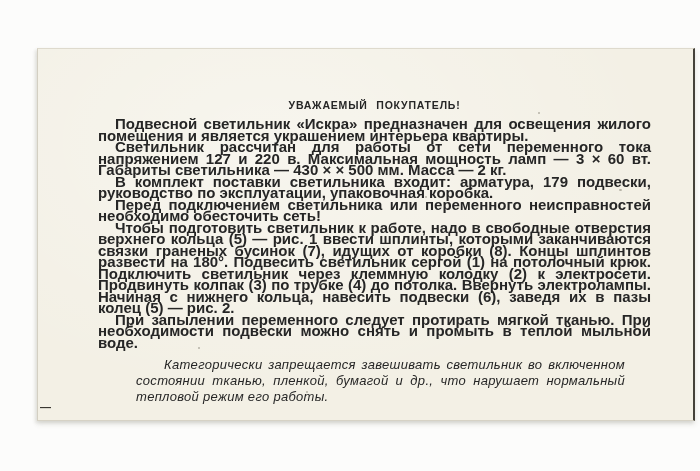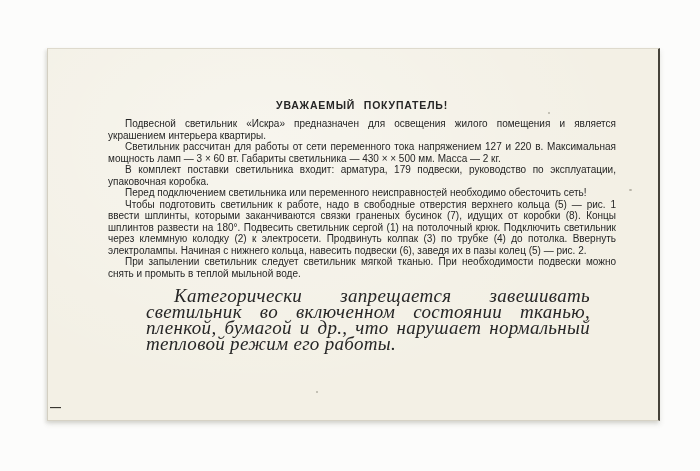--- a/index.html
+++ b/index.html
@@ -9,47 +9,48 @@
     --edge-line:#45423a;
   }
   html,body{margin:0;padding:0;}
   body{
     width:700px;height:471px;
     background:var(--background);
     font-family:"Liberation Sans", sans-serif;
     position:relative;overflow:hidden;
   }
   .paper{
-    position:absolute;left:47px;top:48px;width:610px;height:371px;
+    position:absolute;left:37px;top:48px;width:610px;height:371px;
     background:
       radial-gradient(ellipse at 35% 25%, rgba(255,255,255,0.35), rgba(255,255,255,0) 65%),
       var(--paper);
     border-right:2px solid var(--edge-line);
     border-left:1px solid #d3cfc2;
     border-top:1px solid #deda cd;
     border-top:1px solid #dedacd;
     border-bottom:1px solid #d6d2c5;
     box-shadow:0 3px 5px rgba(90,85,70,0.16), -2px 2px 3px rgba(90,85,70,0.10);
+    padding-left:45px;
   }
   .content{
     position:absolute;left:60px;right:42px;top:50px;
     color:var(--ink);
   }
   .title{
     font-size:10.5px;font-weight:bold;
     letter-spacing:0.8px;word-spacing:5px;
     text-align:center;margin:0 0 7px 0;
   }
   .par{
-    font-size:10px;font-weight:normal;line-height:11.5px;
+    font-size:15px;font-weight:bold;line-height:11.5px;
     text-align:justify;text-indent:17px;margin:0;
   }
   .warning{
-    font-family:Liberation Serif, serif;font-style:italic;
-    font-size:19px;line-height:16px;letter-spacing:0.3px;
+    font-family:Liberation Sans, sans-serif;font-style:italic;
+    font-size:13px;line-height:16px;letter-spacing:0.3px;
     text-align:justify;text-indent:28px;
     margin:9px 26px 0 38px;
   }
   .corner-mark{
     position:absolute;left:2px;bottom:7px;
     font-size:11px;font-weight:bold;color:#33312b;line-height:1;
   }
   .speck{position:absolute;background:rgba(80,75,60,0.38);border-radius:50%;}
   .speck.s1{left:387px;top:147px;width:2px;height:2px;}
   .speck.s2{left:581px;top:140px;width:3px;height:2px;}
@@ -61,21 +62,21 @@
 <body>
 
 <div class="paper">
   <div class="content">
     <h1 class="title">УВАЖАЕМЫЙ ПОКУПАТЕЛЬ!</h1>
     <p class="par">Подвесной светильник «Искра» предназначен для освещения жилого помещения и является украшением интерьера квартиры.</p>
     <p class="par">Светильник рассчитан для работы от сети переменного тока напряжением 127 и 220 в. Максимальная мощность ламп — 3 × 60 вт. Габариты светильника — 430 × × 500 мм. Масса — 2 кг.</p>
     <p class="par">В комплект поставки светильника входит: арматура, 179 подвески, руководство по эксплуатации, упаковочная коробка.</p>
     <p class="par">Перед подключением светильника или переменного неисправностей необходимо обесточить сеть!</p>
     <p class="par">Чтобы подготовить светильник к работе, надо в свободные отверстия верхнего кольца (5) — рис. 1 ввести шплинты, которыми заканчиваются связки граненых бусинок (7), идущих от коробки (8). Концы шплинтов развести на 180°. Подвесить светильник сергой (1) на потолочный крюк. Подключить светильник через клеммную колодку (2) к электросети. Продвинуть колпак (3) по трубке (4) до потолка. Ввернуть электролампы. Начиная с нижнего кольца, навесить подвески (6), заведя их в пазы колец (5) — рис. 2.</p>
-    <p class="par">При запылении светильник следует светильник мягкой тканью. При необходимости подвески можно снять и промыть в теплой мыльной воде.</p>
+    <p class="par">При запылении переменного следует протирать мягкой тканью. При необходимости подвески можно снять и промыть в теплой мыльной воде.</p>
     <p class="warning">Категорически запрещается завешивать светильник во включенном состоянии тканью, пленкой, бумагой и др., что нарушает нормальный тепловой режим его работы.</p>
   </div>
   <div class="corner-mark">—</div>
   <div class="speck s1"></div>
   <div class="speck s2"></div>
   <div class="speck s3"></div>
   <div class="speck s4"></div>
   <div class="speck s5"></div>
 </div>
 

